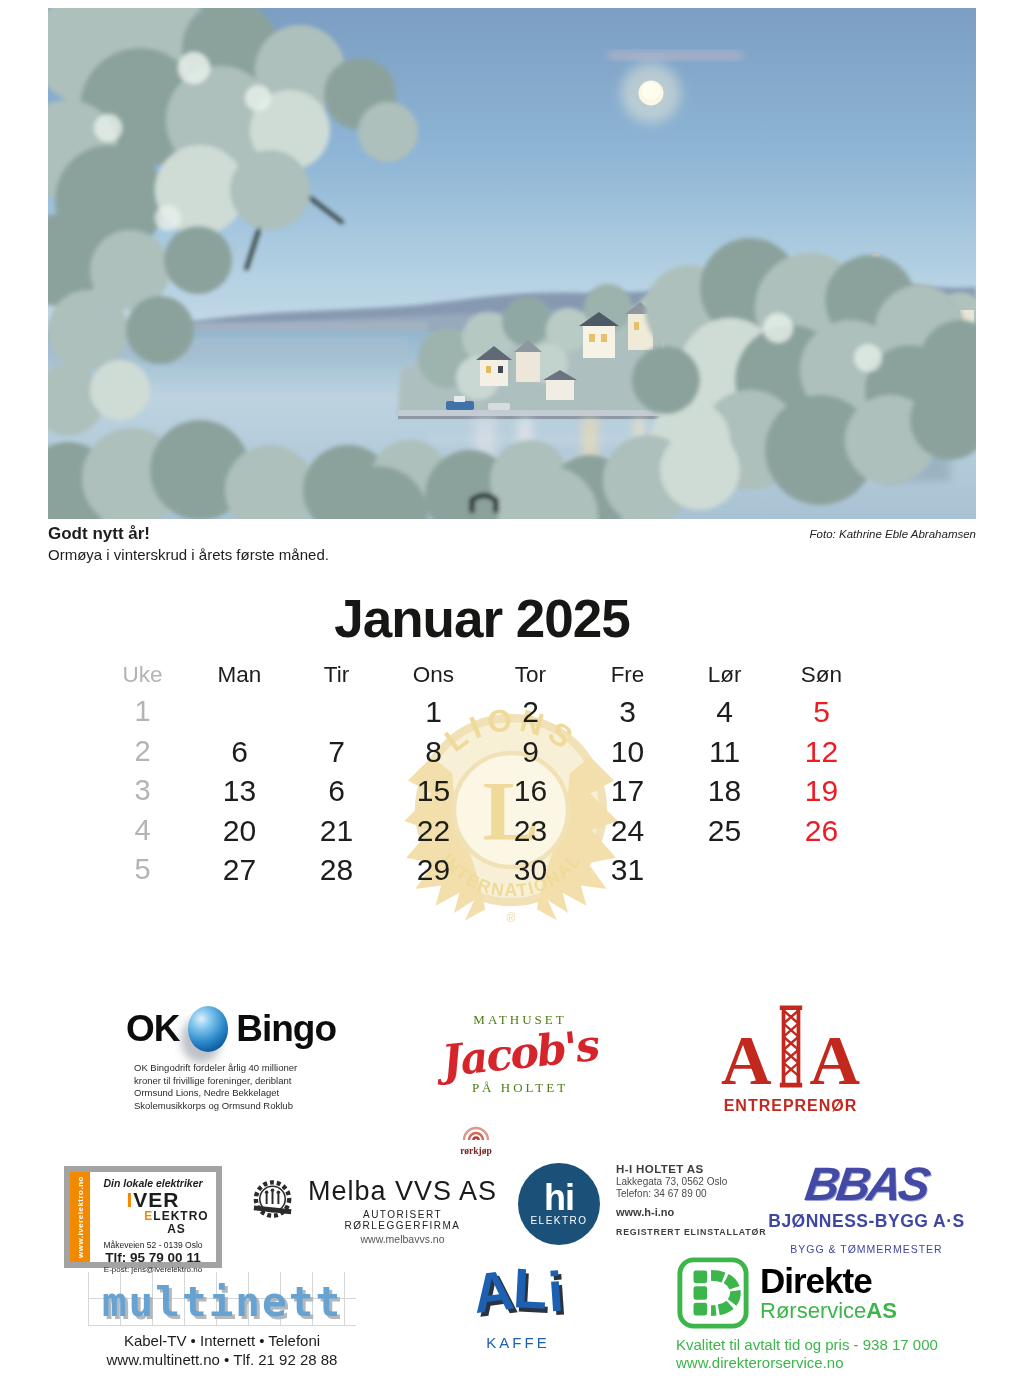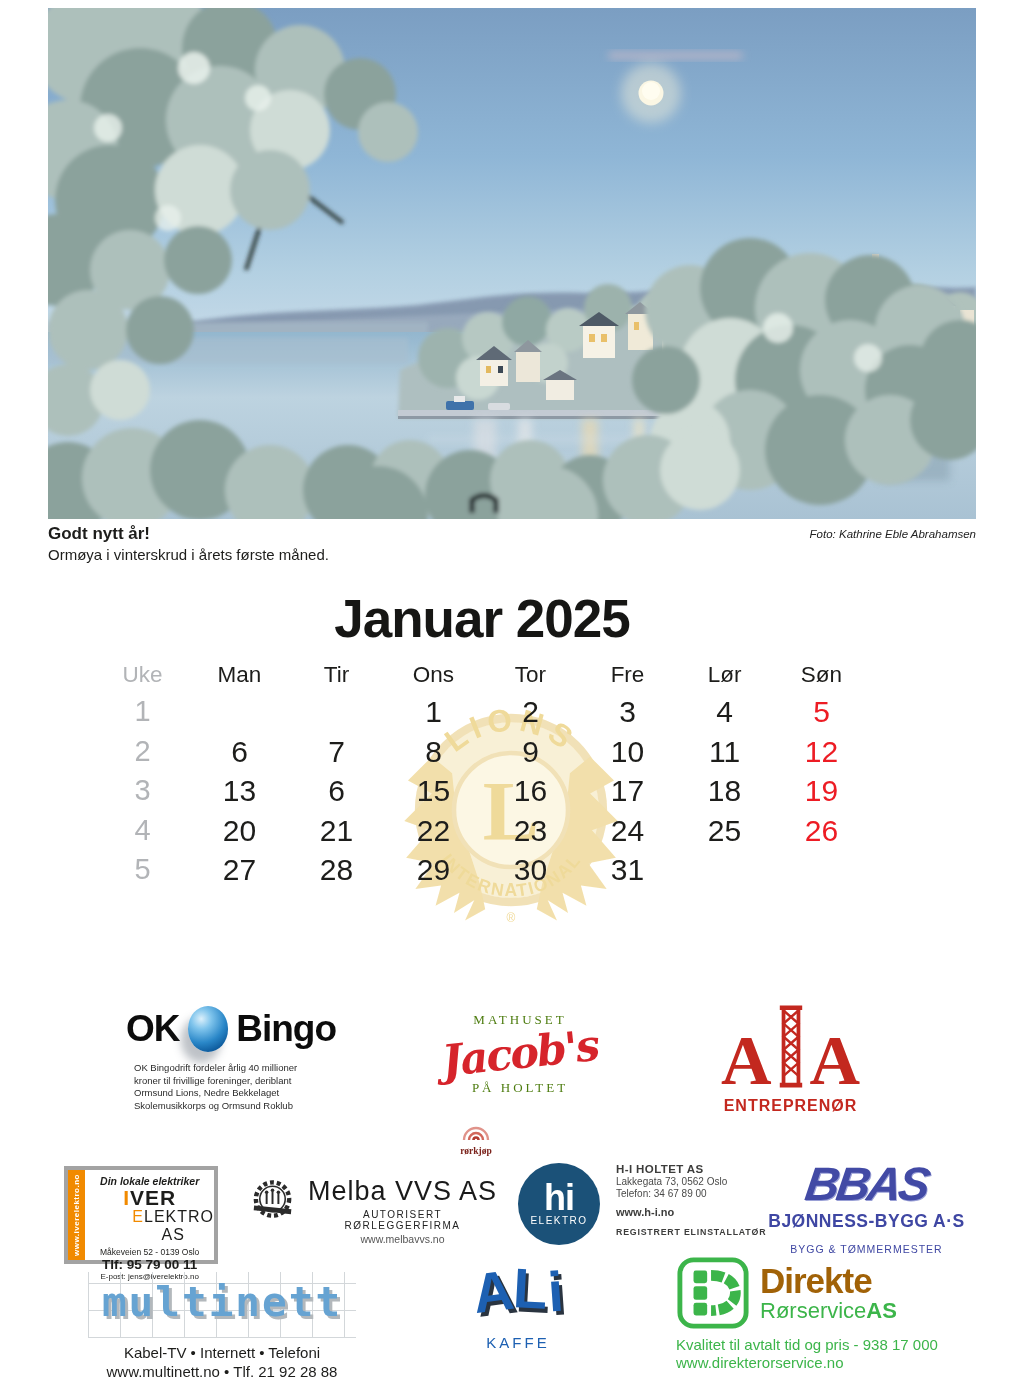--- a/index.html
+++ b/index.html
@@ -45,27 +45,27 @@
   .jac-top,.jac-bottom{font-family:"Liberation Serif",serif;font-size:13px;letter-spacing:3px;color:#4d7c0f;}
   .jac-name{font-family:"DejaVu Serif",serif;font-style:italic;font-weight:bold;font-size:43px;
             color:#d6242b;transform:rotate(-6deg);margin:0 0 2px 0;letter-spacing:-2px;}
 
   .aa{left:703px;top:1005px;width:175px;text-align:center;}
   .aa-row{display:flex;align-items:flex-end;justify-content:center;gap:5px;height:84px;}
   .aa-letter{font-size:70px;font-weight:800;color:#c3281f;line-height:.82;font-family:"Liberation Serif",serif;}
   .aa-label{margin-top:8px;font-size:16px;font-weight:800;color:#c3281f;letter-spacing:1px;}
 
   
-  .iver{left:64px;top:1166px;width:146px;height:90px;border:4px solid #a3a3a3;display:flex;background:#fff;}
+  .iver{left:64px;top:1166px;width:146px;height:90px;border:6px solid #a3a3a3;display:flex;background:#fff;}
   .iver-strip{width:20px;background:#f18a00;color:#fff;display:flex;align-items:center;justify-content:center;}
   .iver-strip span{writing-mode:vertical-rl;transform:rotate(180deg);font-size:8px;font-weight:bold;letter-spacing:.5px;}
   .iver-body{flex:1;text-align:center;padding-top:5px;}
   .iver-tag{font-size:10.5px;font-weight:bold;font-style:italic;}
   .iver-n1{font-size:21px;font-weight:800;letter-spacing:1px;line-height:1;}
-  .iver-n2{font-size:16px;font-weight:400;letter-spacing:1px;line-height:1.1;padding-left:47px;}
+  .iver-n2{font-size:12px;font-weight:700;letter-spacing:1px;line-height:1.1;padding-left:47px;}
   .iver-accent{color:#f18a00;}
   .iver-addr{font-size:8.5px;margin-top:4px;}
   .iver-tel{font-size:13.5px;font-weight:800;}
   .iver-mail{font-size:8px;}
 
   .melba{left:250px;top:1178px;width:250px;display:flex;align-items:flex-start;}
   .melba-col{margin-left:10px;text-align:center;}
   .melba-name{font-size:27px;color:#1a1a1a;letter-spacing:1px;line-height:1;}
   .melba-sub{font-size:10px;letter-spacing:1.5px;margin-top:4px;color:#222;}
   .melba-url{font-size:10.5px;color:#555;margin-top:2px;}
@@ -86,38 +86,38 @@
   .bbas{left:763px;top:1160px;width:207px;text-align:center;color:#3f47a3;}
   .bbas-mono{font-size:47px;font-weight:bold;font-style:italic;letter-spacing:-3px;line-height:1;
              transform:skewX(-8deg);color:#424aa5;
              text-shadow:1px 1px 0 #9aa0d6;}
   .bbas-name{font-size:17.5px;font-weight:bold;letter-spacing:.5px;margin-top:4px;}
   .bbas-sub{font-size:10.5px;font-weight:normal;letter-spacing:1px;margin-top:11px;}
 
   
   .multinett{left:88px;top:1272px;width:268px;text-align:center;}
   .mn-name{font-family:"DejaVu Sans Mono",monospace;font-size:41px;font-weight:bold;color:#66a3d2;
-           letter-spacing:2px;text-shadow:3px 3px 0 #b3b8bc;padding:6px 0 12px 0;
+           letter-spacing:2px;text-shadow:3px 3px 0 #b3b8bc;padding:6px 0 0 0;
            background-image:repeating-linear-gradient(90deg,#d3d7da 0 1px,transparent 1px 32px),
                             repeating-linear-gradient(0deg,#d3d7da 0 1px,transparent 1px 27px);}
   .mn-services{font-size:15px;margin-top:6px;}
   .mn-contact{font-size:15px;margin-top:2px;}
 
   .ali{left:448px;top:1264px;width:140px;text-align:center;}
   .ali-name{font-size:56px;font-weight:bold;color:#1d60b2;line-height:1;}
   .ali-name span{display:inline-block;text-shadow:3px 4px 0 #2a3440;}
   .ali-a{transform:rotate(-7deg);}
   .ali-l{transform:rotate(3deg) translateY(-3px);}
   .ali-i{transform:rotate(-4deg);}
   .ali-sub{font-size:15px;letter-spacing:3px;color:#1d60b2;margin-top:14px;}
 
   .direkte{left:676px;top:1256px;width:320px;}
   .dir-row{display:flex;align-items:center;}
   .dir-text{margin-left:10px;}
-  .dir-name{font-size:35px;font-weight:800;color:#a16207;line-height:1;letter-spacing:-1px;}
+  .dir-name{font-size:35px;font-weight:800;color:#000000;line-height:1;letter-spacing:-1px;}
   .dir-name2{font-size:22px;color:#3cb54a;line-height:1.15;}
   .dir-name2 b{font-weight:800;}
   .dir-tag{font-size:15px;color:#3cb54a;margin-top:6px;line-height:1.2;}
   .dir-url{font-size:15px;color:#3cb54a;line-height:1.2;}
 </style>
 </head>
 <body>
 
 <div class="page">
 

